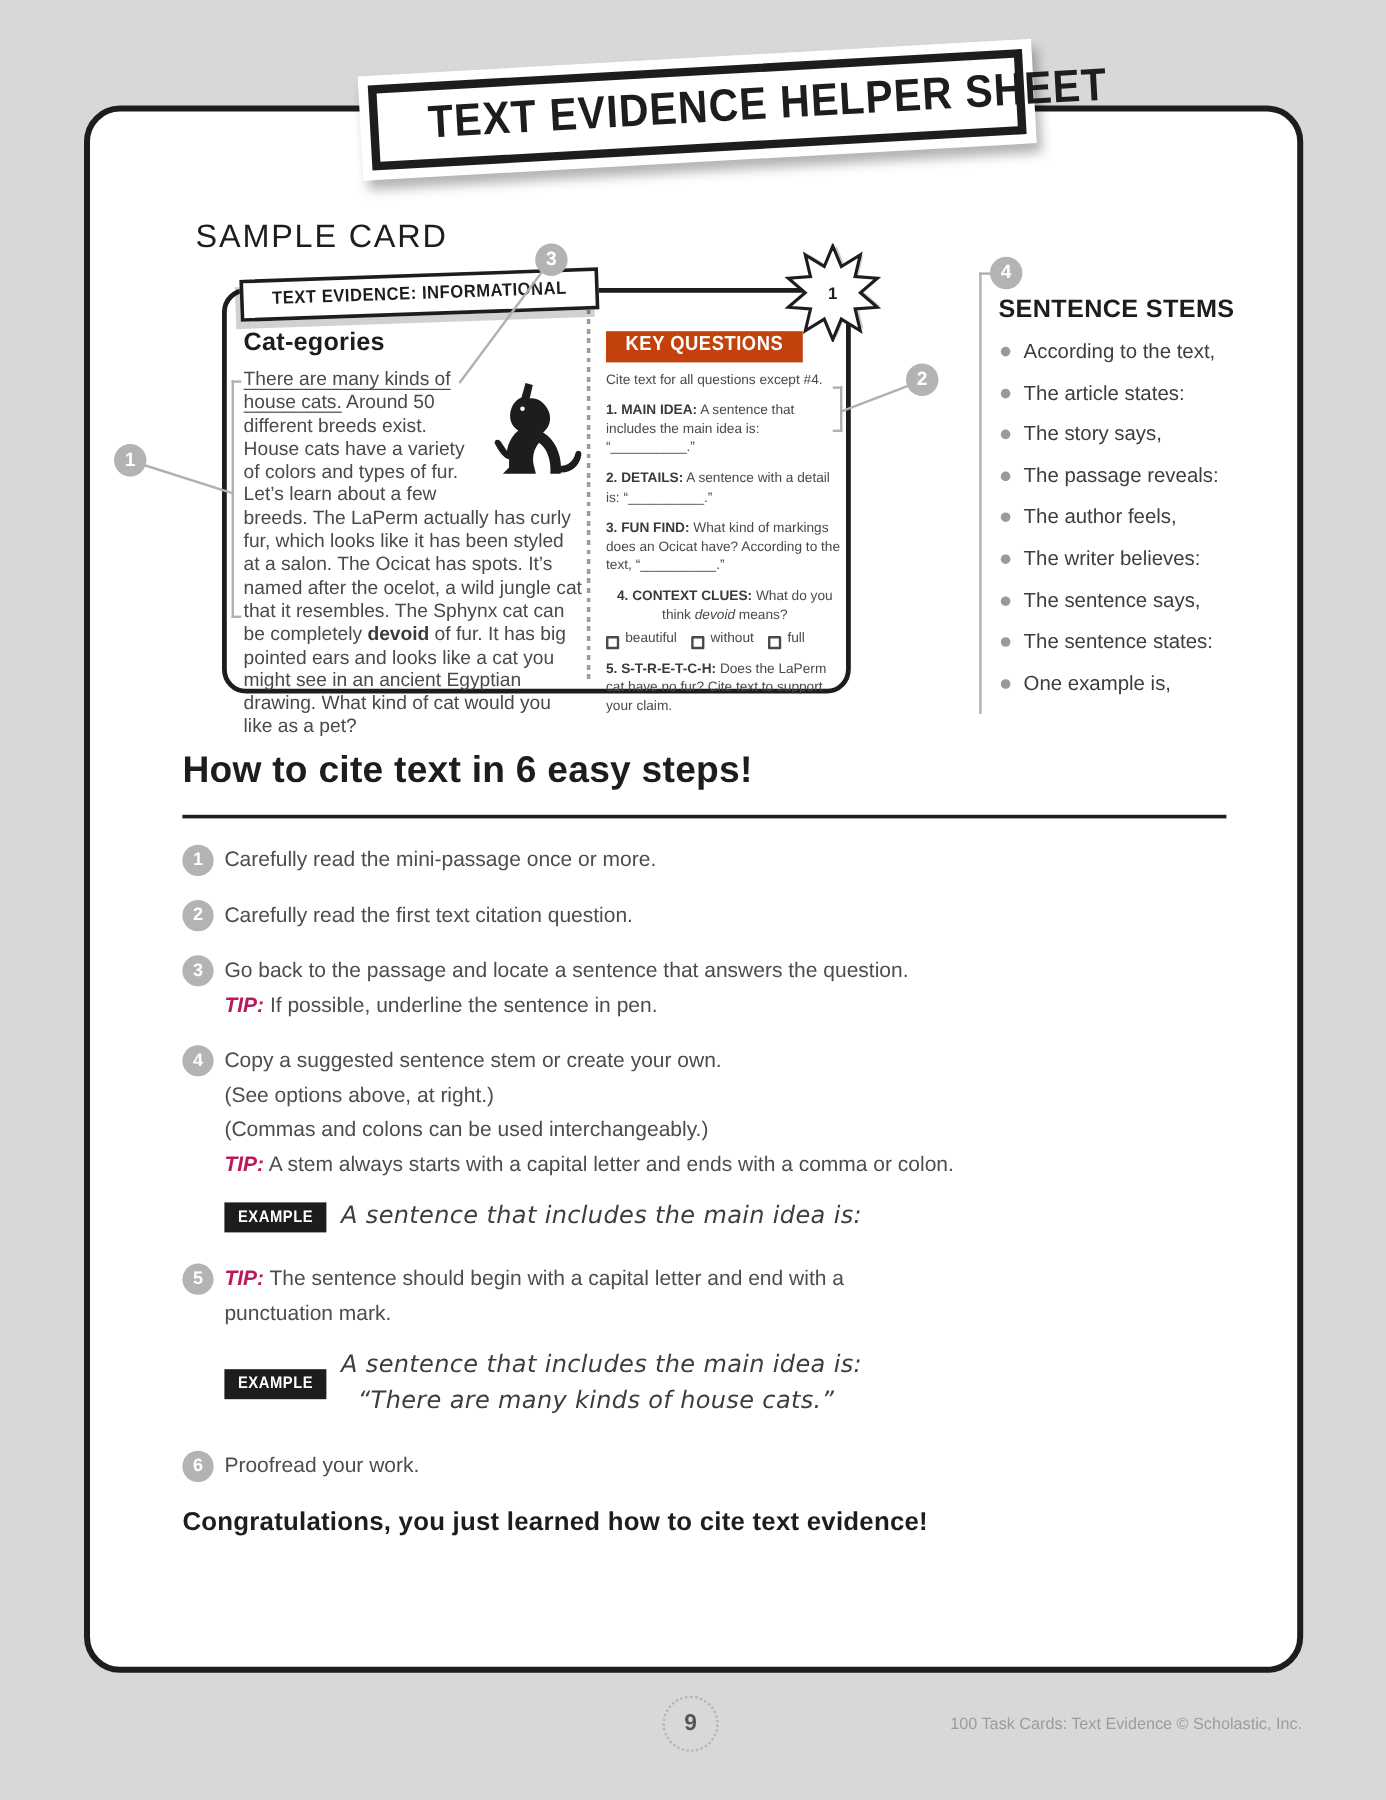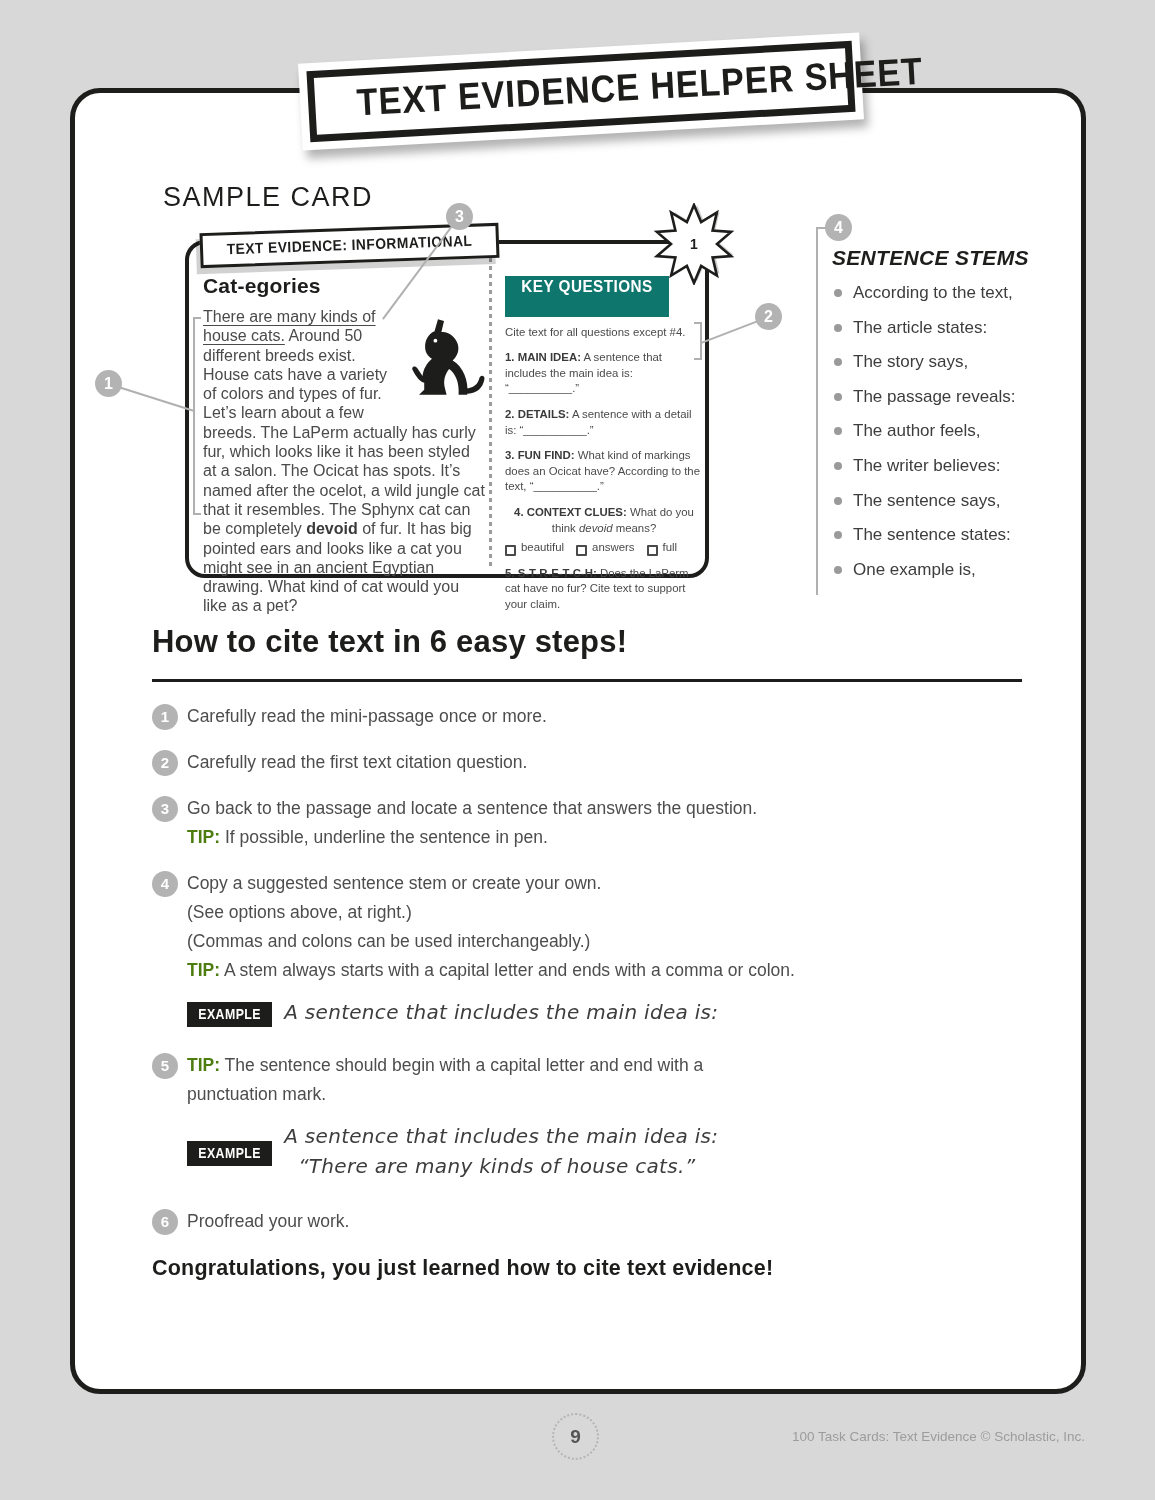--- a/index.html
+++ b/index.html
@@ -83,22 +83,22 @@
 
   .card-divider {
     left:489px; top:250px; width:3px; height:318px;
     background:repeating-linear-gradient(180deg,#9c9c9c 0 4px, transparent 4px 8px);
     z-index:3;
   }
 
   .questions-col { left:505px; top:276px; width:198px; z-index:3;
     font-size:11.4px; line-height:15.6px; color:#4a4a4a; }
   .kq-header {
-    display:inline-block; background:#0f766e; color:#fff;
-    padding:3px 9px 20px; margin-bottom:8px; white-space:nowrap;
+    display:inline-block; background:#c2410c; color:#fff;
+    padding:3px 9px 4px; margin-bottom:8px; white-space:nowrap;
   }
   .kq-header span { display:inline-block; font-size:17px; font-weight:800; letter-spacing:0.5px; transform:scaleX(0.9); }
   .questions-col p { margin-bottom:10px; }
   .q-label { font-weight:bold; color:#3a3a3a; }
   .q-italic { font-style:italic; }
   .check-row { margin:2px 0 10px; display:flex; align-items:flex-end; }
   .checkbox {
     display:inline-block; width:11px; height:11px;
     border:2px solid #4a4a4a; border-radius:1px; margin-right:5px;
   }
@@ -131,38 +131,38 @@
     z-index:4;
   }
   .callout-line {
     height:2px; background:#b0b0b0;
     transform-origin:0 50%;
     z-index:5;
   }
 
   
   .stems { left:832px; top:246px; width:235px; z-index:3; }
-  .stems-heading { font-size:21px; font-weight:800; letter-spacing:0.3px; margin-bottom:12px;font-style:italic; }
+  .stems-heading { font-size:21px; font-weight:800; letter-spacing:0.3px; margin-bottom:12px; }
   .stem-item { display:flex; margin-bottom:13.6px; font-size:17px; color:#3d3d3d; line-height:21px; }
   .stem-bullet { width:8px; height:8px; border-radius:50%; background:#9a9a9a; margin:7px 11px 0 2px; flex:none; }
 
   
   .howto-heading { left:152px; top:624px; font-size:31px; font-weight:800; letter-spacing:0.2px; z-index:3; }
   .howto-rule { left:152px; top:679px; width:870px; height:3px; background:#1d1d1b; z-index:3; }
 
   .steps { left:152px; top:702px; width:880px; z-index:3; }
   .step { display:flex; margin-bottom:17px; }
   .step-num {
     flex:none; width:26px; height:26px; border-radius:50%;
     background:#b3b3b3; color:#fff;
     font-size:15px; font-weight:800; text-align:center; line-height:26px;
     margin:2px 9px 0 0;
   }
   .step-body { font-size:17.5px; line-height:29px; color:#4d4d4d; }
-  .tip-label { font-weight:bold; color:#4d7c0f; }
+  .tip-label { font-weight:bold; color:#be185d;font-style:italic; }
   .w680 { max-width:680px; }
   .w600 { max-width:600px; }
 
   .example-row { display:flex; align-items:center; margin:0 0 24px 35px; }
   .example-badge {
     flex:none; background:#1d1d1b; color:#fff; margin-top:4px;
     padding:3px 7px 4px; white-space:nowrap;
   }
   .example-badge span { display:inline-block; font-size:14px; font-weight:800; letter-spacing:0.5px; transform:scaleX(0.88); }
   .hand {
@@ -236,21 +236,21 @@
   </div>
   <p>Cite text for all questions except #4.</p>
   <p><span class="q-label">1. MAIN IDEA:</span><span> A sentence that includes the main idea is: “__________.”</span></p>
   <p><span class="q-label">2. DETAILS:</span><span> A sentence with a detail is: “__________.”</span></p>
   <p><span class="q-label">3. FUN FIND:</span><span> What kind of markings does an Ocicat have? According to the text, “__________.”</span></p>
   <p style="margin-bottom:4px;text-align:center;"><span class="q-label">4. CONTEXT CLUES:</span><span> What do you think </span><span class="q-italic">devoid</span><span> means?</span></p>
   <div class="check-row">
     <span class="checkbox"></span>
       <span class="opt">beautiful</span>
     <span class="checkbox"></span>
-      <span class="opt">answers</span>
+      <span class="opt">without</span>
     <span class="checkbox"></span>
       <span class="opt">full</span>
   </div>
   <p><span class="q-label">5. S-T-R-E-T-C-H:</span><span> Does the LaPerm cat have no fur? Cite text to support your claim.</span></p>
 </div>
 
 <div class="abs bracket-left" style="left:193px; top:317px; height:198px;"></div>
 <div class="abs bracket-right" style="left:694px; top:322px; height:38px;"></div>
 <div class="abs stem-bracket"></div>
 

